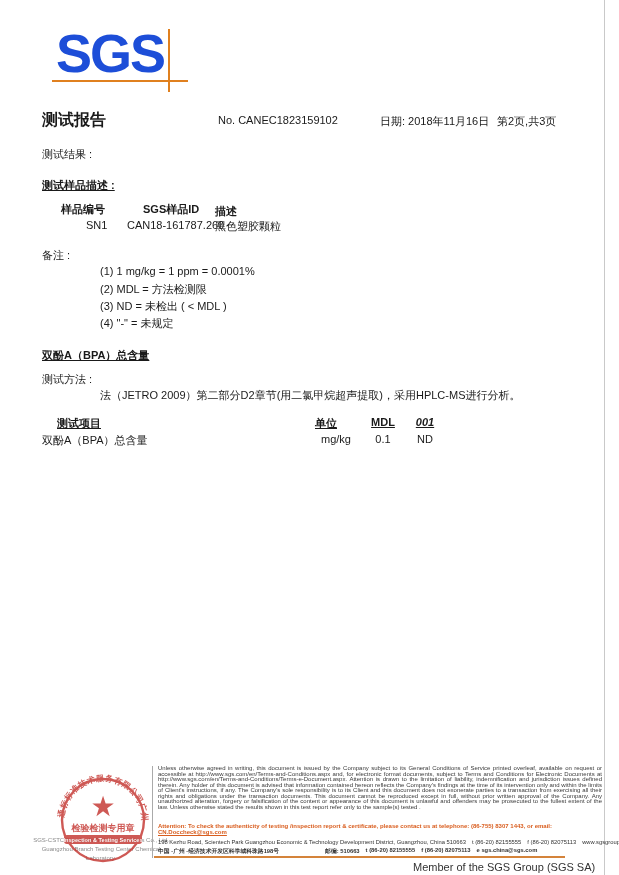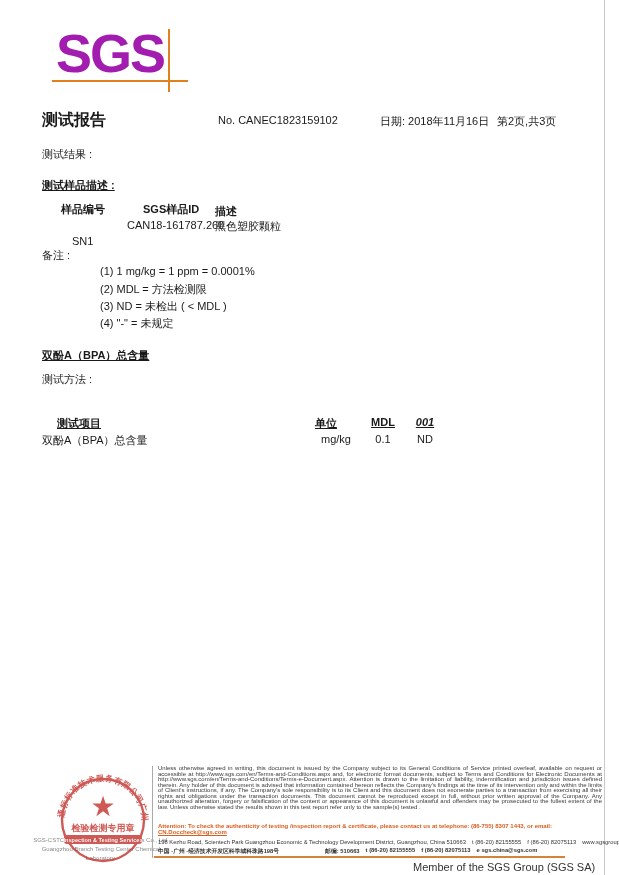--- a/index.html
+++ b/index.html
@@ -15,21 +15,21 @@
   }
   .abs { position: absolute; }
 
   
   .page-edge { left: 604px; top: 0; width: 1px; height: 875px; background: #c9c9c9; }
 
   
   .logo-text {
     left: 56px; top: 26px;
     font-size: 54px; font-weight: bold; line-height: 1;
-    color: #a21caf; letter-spacing: -2px;
+    color: #1d4ed8; letter-spacing: -2px;
   }
   .logo-vline { left: 168px; top: 29px; width: 2px; height: 63px; background: #e0801f; }
   .logo-hline { left: 52px; top: 80px; width: 136px; height: 2px; background: #e0801f; }
 
   
   .doc-title { left: 42px; top: 110px; font-size: 16px; font-weight: bold; text-align: center; }
   .report-no { left: 218px; top: 114px; font-size: 11px; }
   .report-date { left: 380px; top: 114px; font-size: 11px; }
   .page-info { left: 497px; top: 114px; font-size: 11px; }
 
@@ -37,21 +37,21 @@
   .bold { font-weight: bold; }
   .ul { text-decoration: underline; }
   .it { font-style: italic; }
 
   .results-label { left: 42px; top: 147px; }
   .sample-heading { left: 42px; top: 178px; }
 
   .s-col1h { left: 61px; top: 202px; }
   .s-col2h { left: 143px; top: 202px; }
   .s-col3h { left: 215px; top: 204px; }
-  .s-col1 { left: 72px; top: 219px; margin-top: 16px; }
+  .s-col1 { left: 86px; top: 219px; }
   .s-col2 { left: 127px; top: 219px; }
   .s-col3 { left: 215px; top: 219px; }
 
   .notes-heading { left: 42px; top: 248px; }
   .note-1 { left: 100px; top: 265px; }
   .note-2 { left: 100px; top: 282px; }
   .note-3 { left: 100px; top: 299px; }
   .note-4 { left: 100px; top: 316px; }
 
   .bpa-heading { left: 42px; top: 348px; }
@@ -121,20 +121,21 @@
   <div class="abs body-txt s-col3">黑色塑胶颗粒</div>
 
   <div class="abs body-txt notes-heading">备注 :</div>
   <div class="abs body-txt note-1">(1) 1 mg/kg = 1 ppm = 0.0001%</div>
   <div class="abs body-txt note-2">(2) MDL = 方法检测限</div>
   <div class="abs body-txt note-3">(3) ND = 未检出 ( &lt; MDL )</div>
   <div class="abs body-txt note-4">(4) "-" = 未规定</div>
 
   <div class="abs body-txt bold ul bpa-heading">双酚A（BPA）总含量</div>
   <div class="abs body-txt method-label">测试方法 :</div>
+  <div class="abs body-txt method-l2">法（JETRO 2009）第二部分D2章节(用二氯甲烷超声提取)，采用HPLC-MS进行分析。</div>
 
   <div class="abs body-txt bold ul t-itemh">测试项目</div>
   <div class="abs body-txt bold ul t-unith">单位</div>
   <div class="abs body-txt bold ul t-mdlh">MDL</div>
   <div class="abs body-txt bold ul it t-samph">001</div>
   <div class="abs body-txt t-item">双酚A（BPA）总含量</div>
   <div class="abs body-txt t-unit">mg/kg</div>
   <div class="abs body-txt t-mdl">0.1</div>
   <div class="abs body-txt t-res">ND</div>
 

